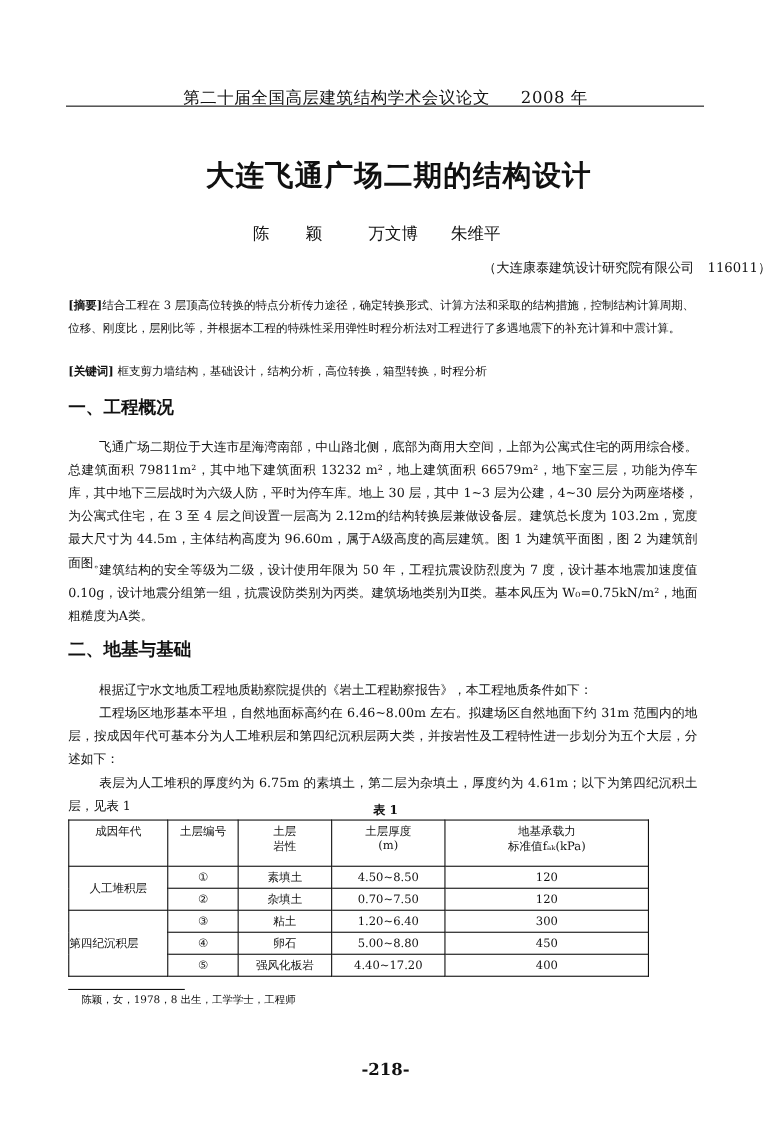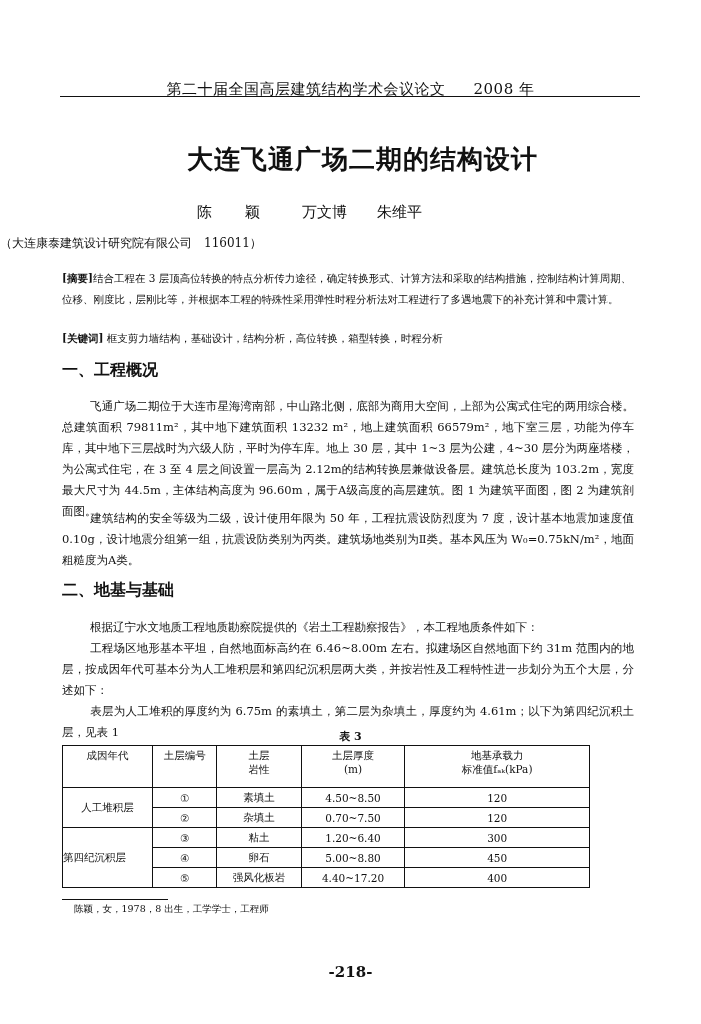--- a/index.html
+++ b/index.html
@@ -5,25 +5,25 @@
   html, body { margin: 0; padding: 0; background: #ffffff; }
   body { width: 701px; height: 1024px; position: relative; overflow: hidden;
          font-family: "DejaVu Serif", "Liberation Serif", serif; color: #111; }
   .abs { position: absolute; }
   .running-header { left: 0; width: 701px; top: 80px; text-align: center;
     font-size: 15px; letter-spacing: 0.5px; }
   .running-header .year { margin-left: 28px; }
   .header-rule { left: 60px; width: 580px; top: 96px; height: 0; border-top: 1.5px solid #111; }
   .title { left: 12px; width: 701px; top: 142px; text-align: center;
     font-family: "DejaVu Sans", "Liberation Sans", sans-serif; font-size: 26px; font-weight: bold; letter-spacing: 1px; }
-  .authors { left: 0; width: 619px; top: 203px; text-align: center; font-size: 15px; }
+  .authors { left: 0; width: 619px; top: 203px; text-align: center; font-size: 15px; padding-left: 33px; }
   .authors span { display: inline-block; }
   .authors .a1 { letter-spacing: 14px; margin-right: 28px; }
   .authors .a2 { margin-right: 30px; }
-  .affil { left: 0; width: 701px; top: 235px; text-align: left; font-size: 12px; }
+  .affil { left: 0; width: 701px; top: 235px; text-align: right; font-size: 12px; }
   .abstract { left: 62px; width: 574px; top: 268px; font-size: 10.5px; line-height: 21px; }
   .abstract .tag, .keywords .tag { font-weight: bold; }
   .keywords { left: 62px; width: 574px; top: 331px; font-size: 10.5px; line-height: 14px; }
   .section-heading { left: 62px; font-family: "DejaVu Sans", "Liberation Sans", sans-serif;
     font-size: 16px; font-weight: bold; }
   .para { left: 62px; width: 572px; font-size: 11.5px; line-height: 21px; text-align: justify; }
   .para .indent { display: inline-block; width: 28px; }
   .table-caption { left: 0; width: 701px; top: 732px; text-align: center; font-size: 11px; font-weight: bold; }
   table.soil { position: absolute; left: 62px; top: 745px; width: 528px; border-collapse: collapse; font-size: 10.5px; }
   table.soil td { border: 1px solid #111; text-align: center; padding: 0; height: 19px; }
@@ -75,21 +75,21 @@
 </div>
 
 <div class="abs para" style="top:638px;">
   <span class="indent"></span><span>工程场区地形基本平坦，自然地面标高约在 6.46~8.00m 左右。拟建场区自然地面下约 31m 范围内的地层，按成因年代可基本分为人工堆积层和第四纪沉积层两大类，并按岩性及工程特性进一步划分为五个大层，分述如下：</span>
 </div>
 
 <div class="abs para" style="top:701px;">
   <span class="indent"></span><span>表层为人工堆积的厚度约为 6.75m 的素填土，第二层为杂填土，厚度约为 4.61m；以下为第四纪沉积土层，见表 1</span>
 </div>
 
-<div class="abs table-caption" style="top:729px;">表 3</div>
+<div class="abs table-caption" style="top:729px;">表 1</div>
 
 <table class="soil">
   <colgroup>
     <col style="width:80px">
       <col style="width:57px">
       <col style="width:75px">
       <col style="width:92px">
       <col style="width:164px">
   </colgroup>
   <tbody>

